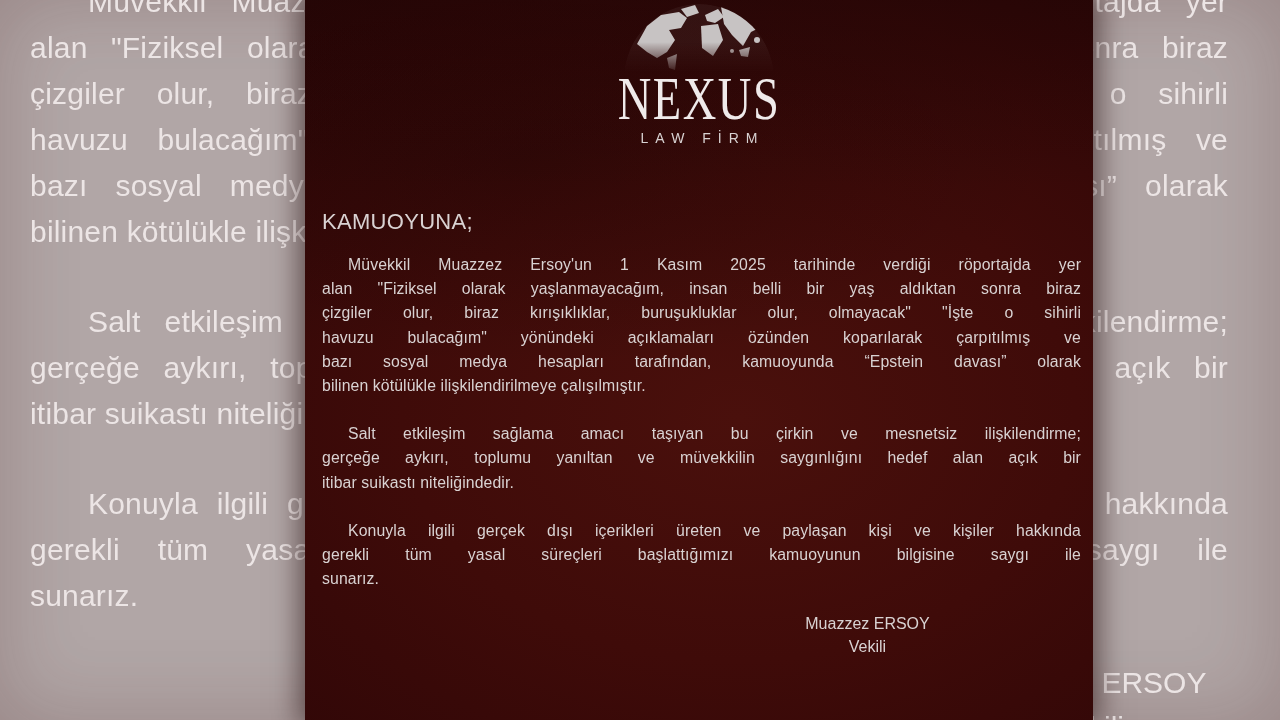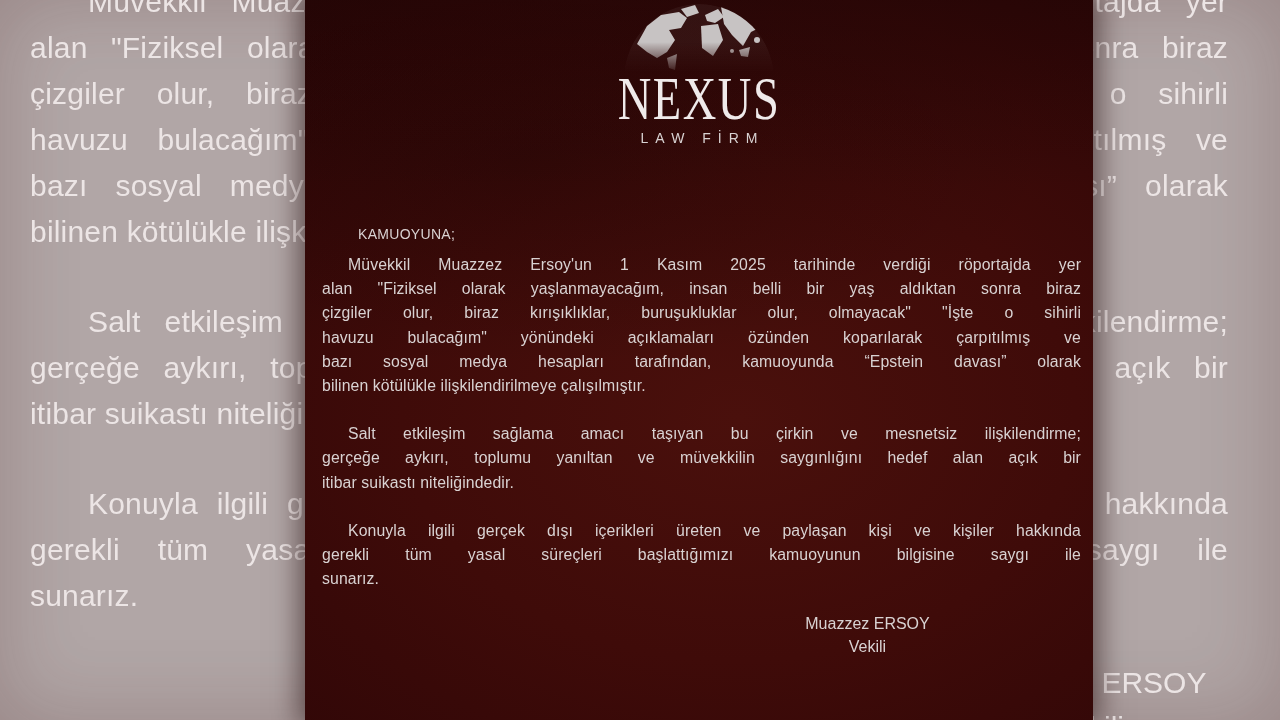--- a/index.html
+++ b/index.html
@@ -57,21 +57,21 @@
     color:#efeaea;letter-spacing:2px;
     transform:scaleX(0.75);transform-origin:50% 50%;
     white-space:nowrap;
   }
   .logo-tagline{
     margin-top:7px;font-size:14px;letter-spacing:7px;
     color:#d8d2d2;text-indent:7px;white-space:nowrap;
   }
 
   
-  .salutation{position:absolute;top:226px;left:17px;font-size:14px;letter-spacing:0.3px;margin-left:36px;}
+  .salutation{position:absolute;top:209px;left:17px;font-size:22px;letter-spacing:0.3px;}
   .card-body{
     position:absolute;top:253px;left:17px;right:12px;
     font-size:15.8px;line-height:24.2px;letter-spacing:0.1px;
   }
   .para{margin:0;}
   .para + .para{margin-top:24px;}
   .para .ln:first-child{text-indent:26px;}
   .card-sign{
     position:absolute;top:612px;left:455px;width:215px;
     text-align:center;font-size:16px;line-height:23px;

